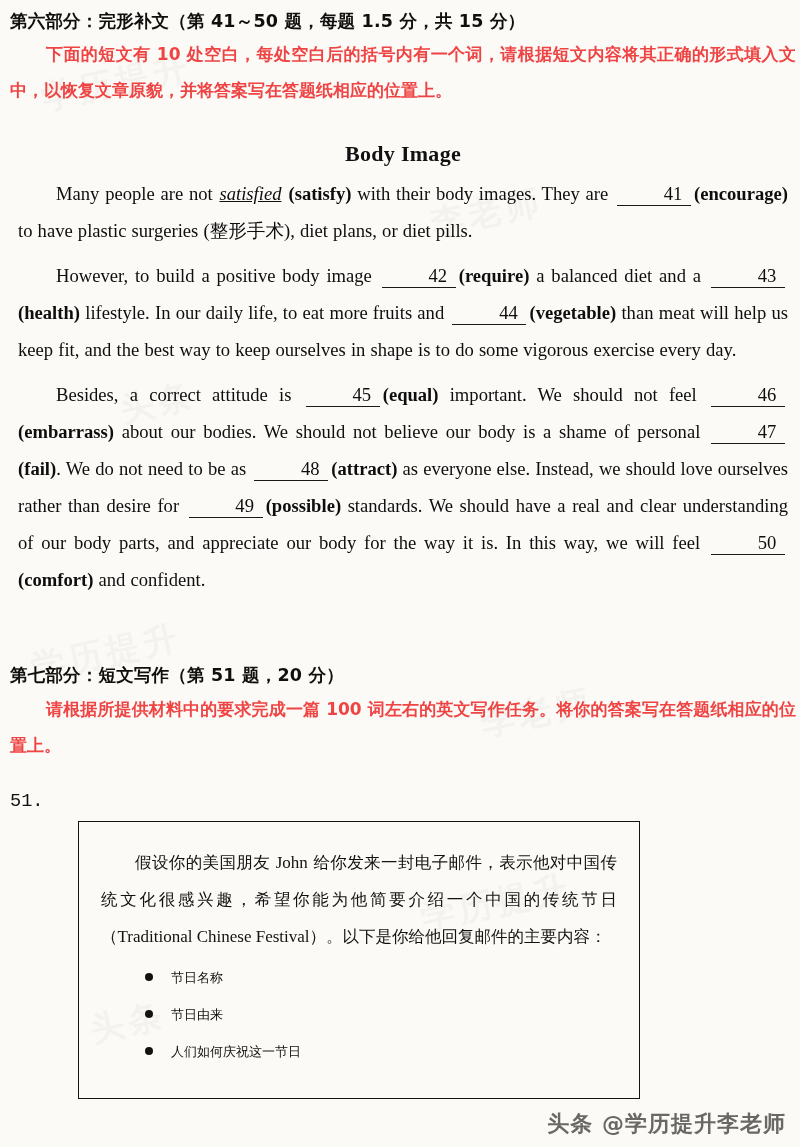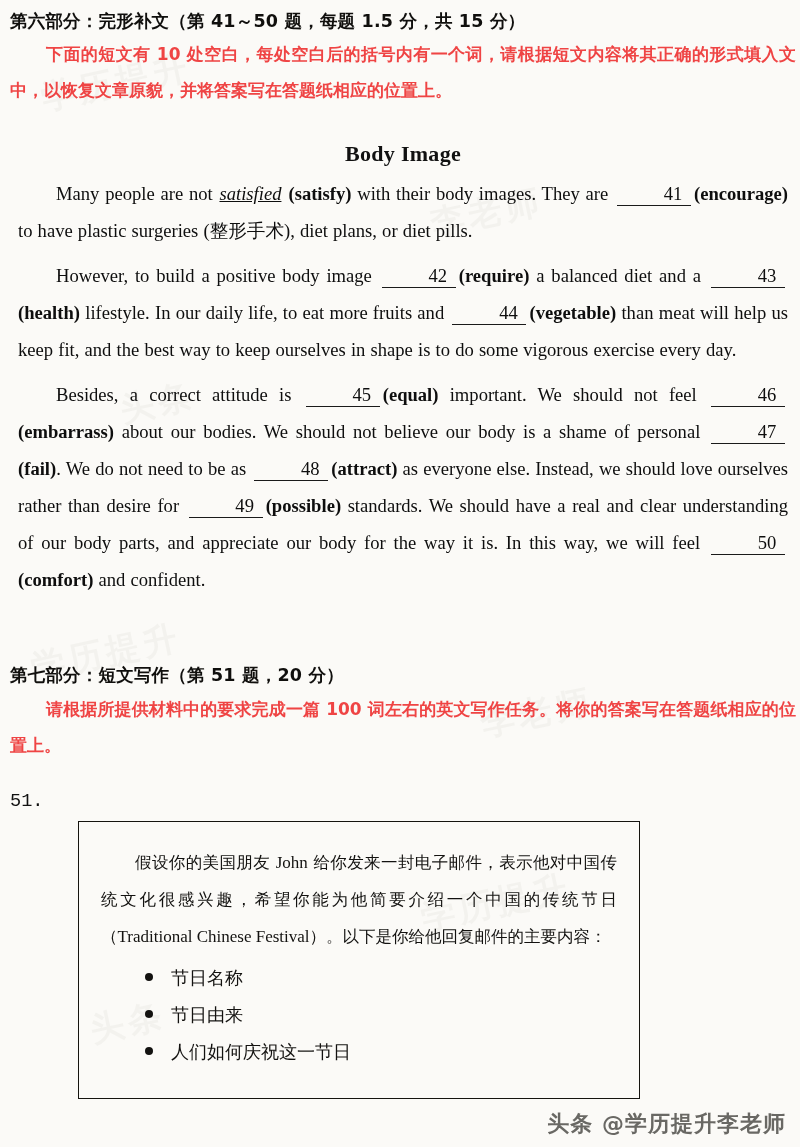--- a/index.html
+++ b/index.html
@@ -159,21 +159,21 @@
     font-size: 17px;
   }
 
   .bullets {
     list-style: none;
     margin: 4px 0 0 0;
     padding: 0 0 0 44px;
   }
   .bullets li {
     font-family: "DejaVu Sans", "Liberation Sans", sans-serif;
-    font-size: 18px;
+    font-size: 13px;
     line-height: 37px;
     color: #131210;
     position: relative;
     padding-left: 26px;
   }
   .bullets li .dot {
     position: absolute;
     left: 0;
     top: 50%;
     transform: translateY(-50%);

